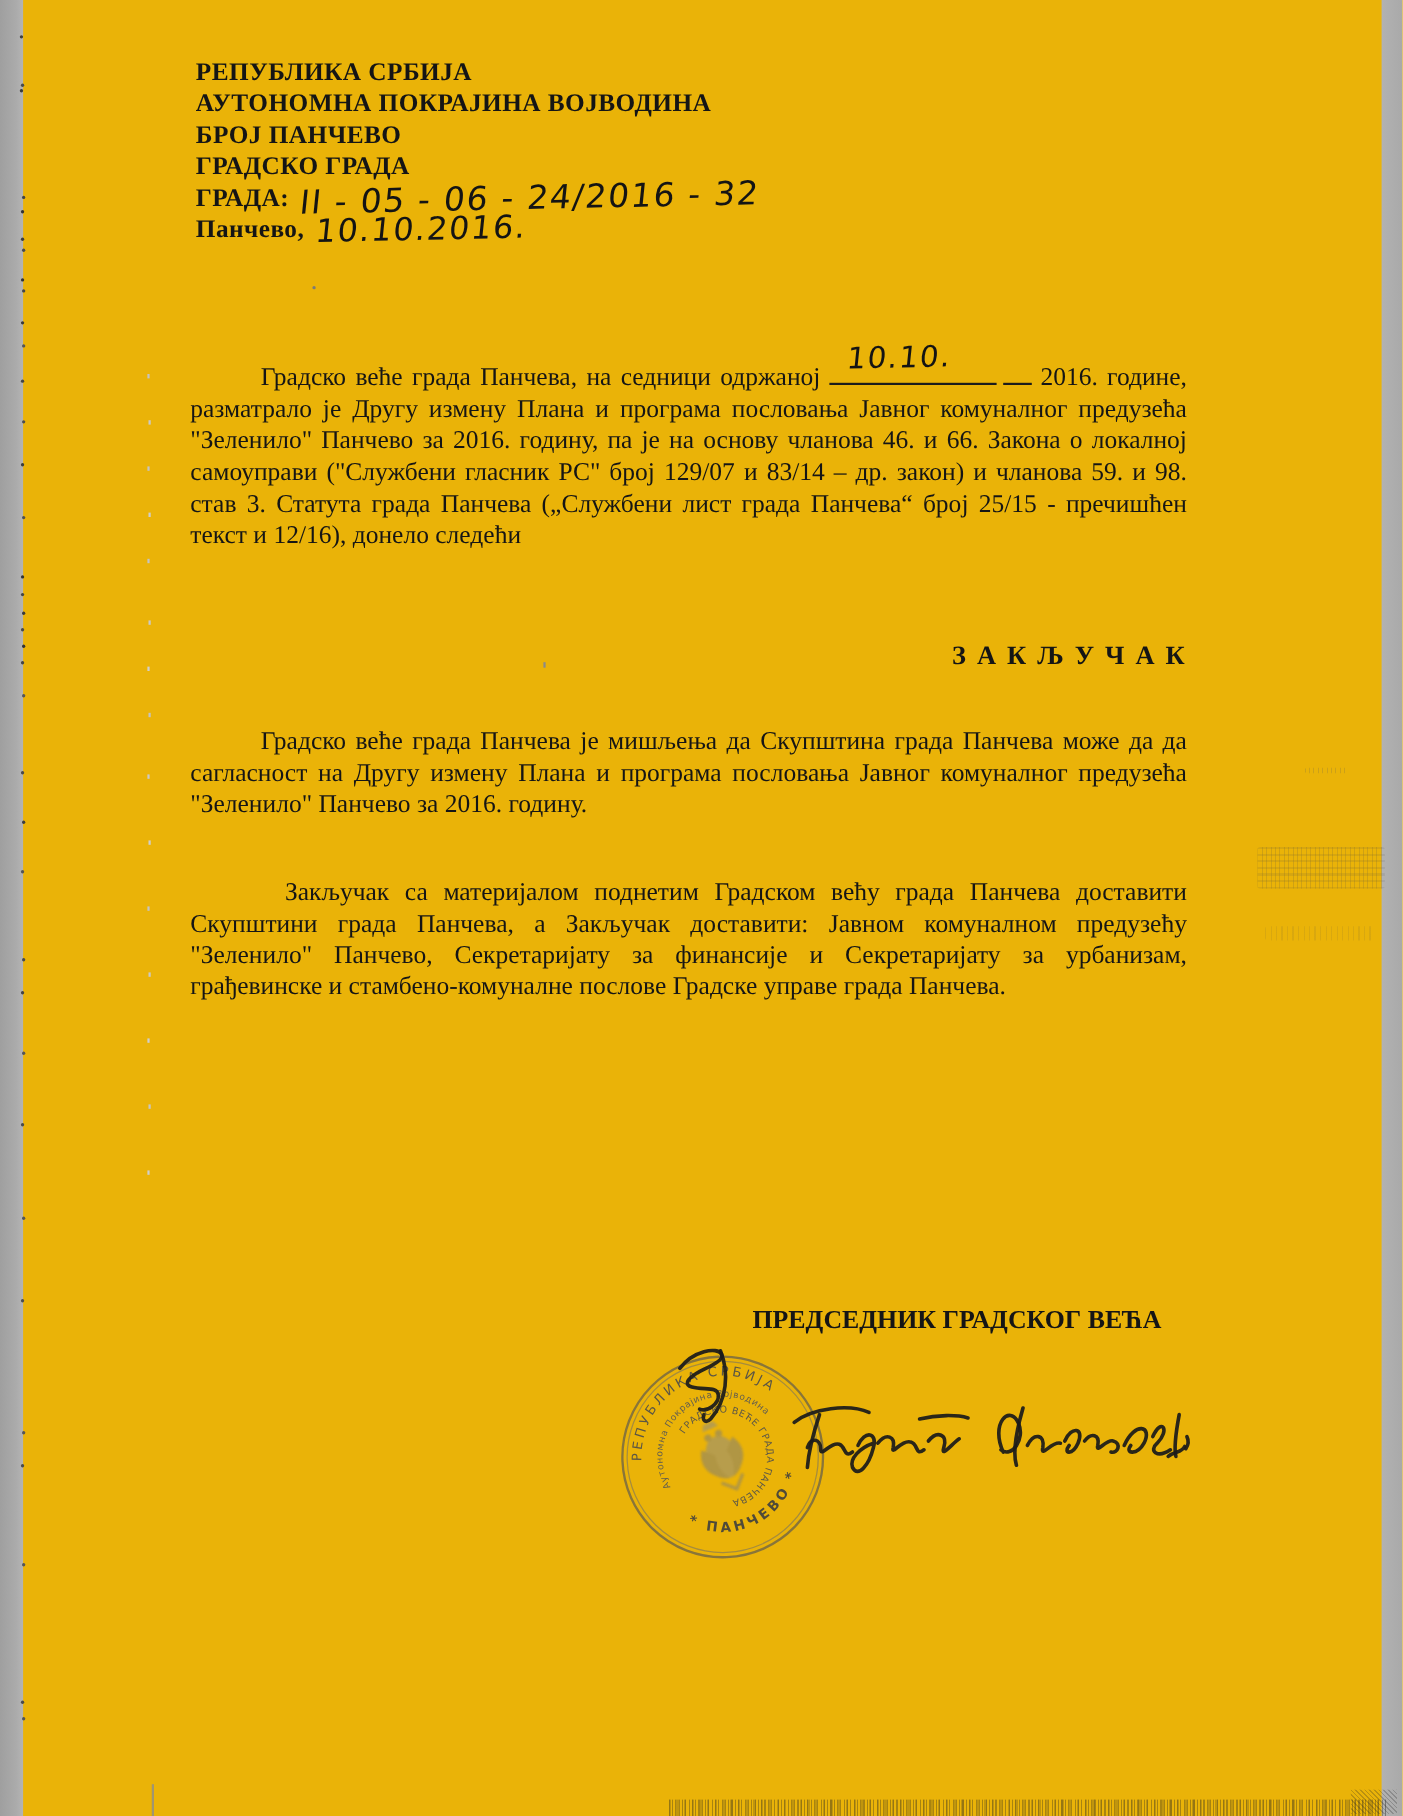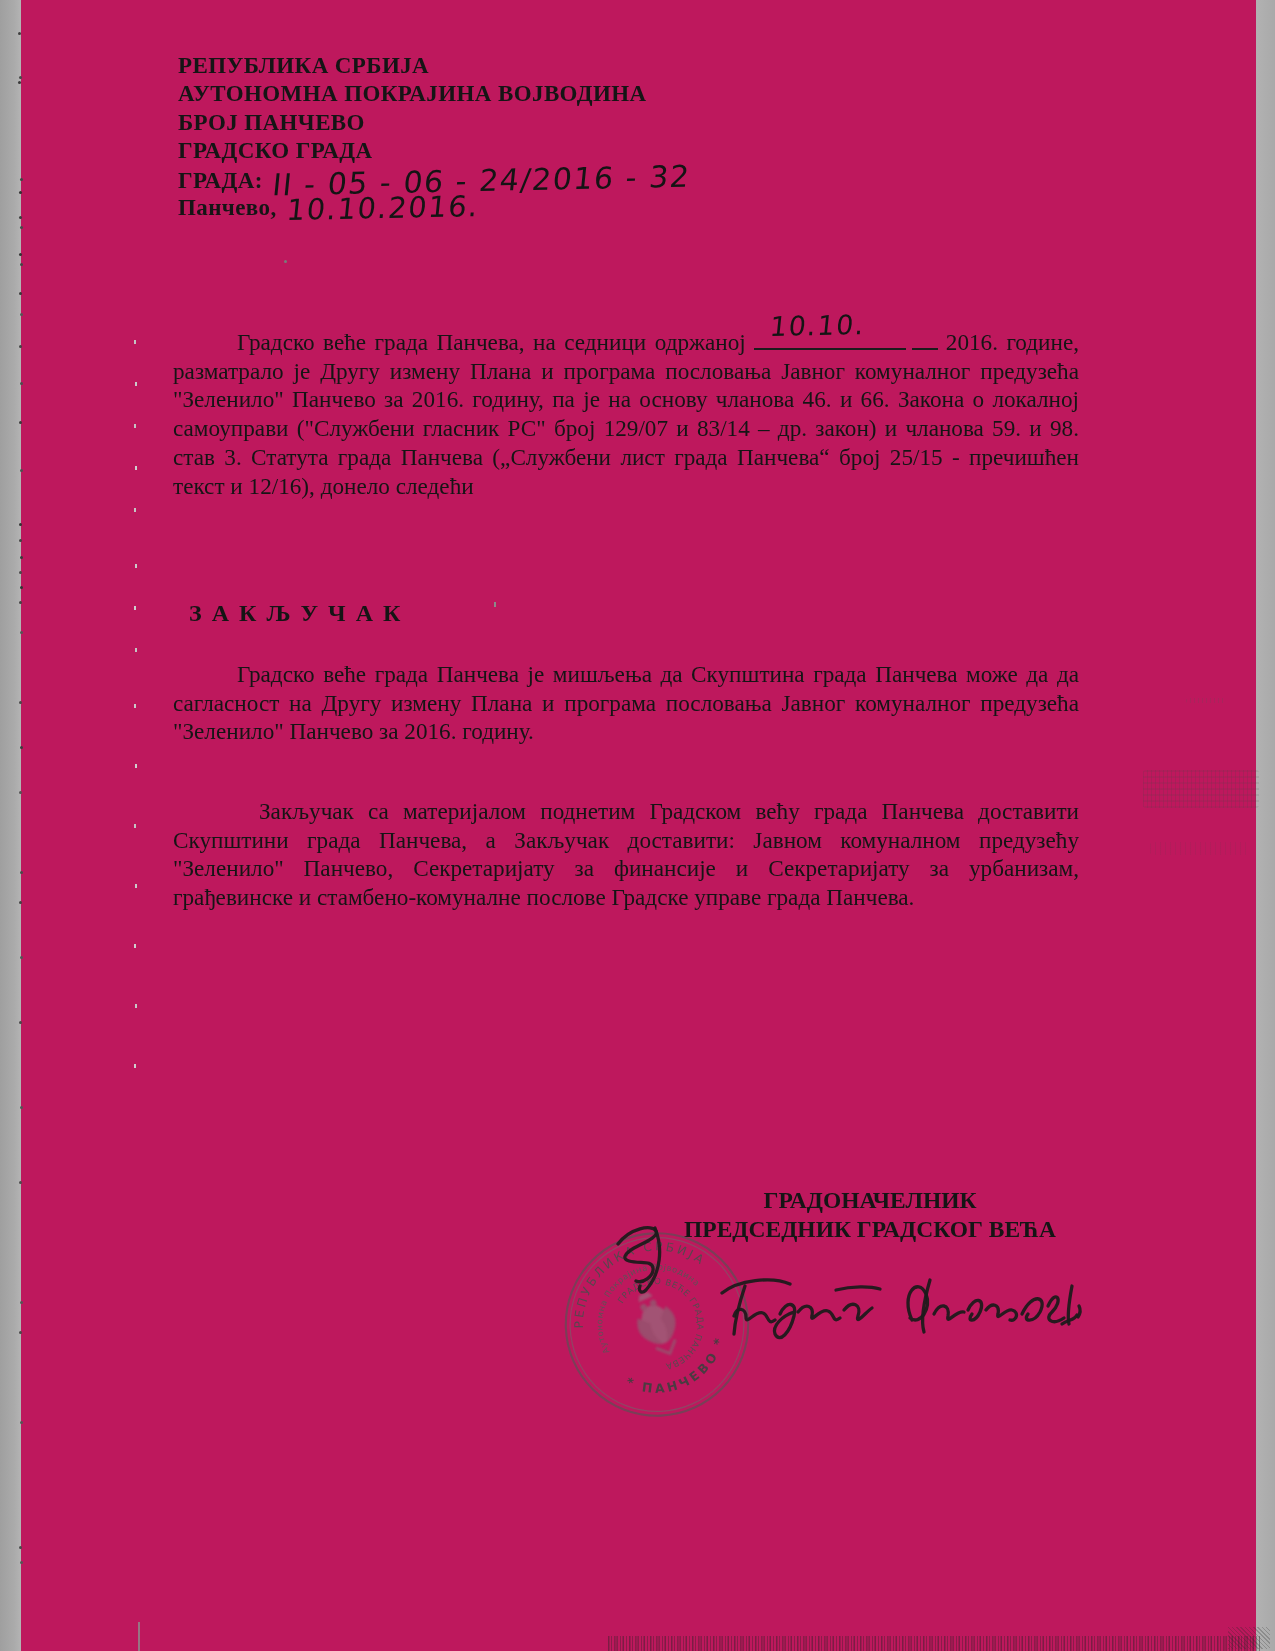--- a/index.html
+++ b/index.html
@@ -1,20 +1,20 @@
 <!DOCTYPE html>
 <html><head>
 <meta charset="utf-8">
 <style>
   html,body{margin:0;padding:0;}
   body{
     width:1275px;height:1651px;position:relative;background:#fdfdfd;
     font-family:"Liberation Serif",serif;color:#151515;overflow:hidden;
   }
-  .page{position:absolute;inset:0;background:#be185d;text-decoration:underline;}
+  .page{position:absolute;inset:0;background:#eab308;text-decoration:underline;}
   
   .edge{position:absolute;top:0;height:1651px;}
   .edge-left{left:0;width:21px;background:linear-gradient(90deg,#9f9f9f,#ababab 70%,#b4b4b4);}
   .edge-right{right:0;width:19px;background:linear-gradient(90deg,#b2b2b2,#a9a9a9);}
   
   .hdr{position:absolute;left:178px;top:52px;font-weight:bold;font-size:23px;line-height:28.4px;letter-spacing:.4px;white-space:nowrap;}
   .hl{height:28.4px;}
   
   .hw{
     font-family:"DejaVu Sans",sans-serif;display:inline-block;
@@ -24,21 +24,21 @@
   .hw-num{margin-left:10px;font-size:30px;}
   .hw-date{margin-left:10px;font-size:29px;}
   
   .para{position:absolute;left:173px;width:906px;margin:0;font-size:23.2px;line-height:28.7px;text-align:justify;text-indent:64px;}
   .para1{top:326px;}
   .para2{top:660px;}
   .para3{top:797px;text-indent:86px;}
   .blank-date{display:inline-block;width:152px;height:22px;border-bottom:2.6px solid #1c1c1c;position:relative;text-indent:0;margin:0 6px 0 8px;}
   .blank-date .hw{position:absolute;left:16px;top:-14px;font-size:27px;}
   .blank-short{display:inline-block;width:26px;height:22px;border-bottom:2.6px solid #1c1c1c;margin-right:8px;text-indent:0;}
-  .heading{position:absolute;left:173px;top:584px;width:906px;margin:16px;text-align:left;font-size:24px;font-weight:bold;letter-spacing:2px;}
+  .heading{position:absolute;left:173px;top:584px;width:906px;margin:0;text-align:right;font-size:24px;font-weight:bold;letter-spacing:2px;}
   
   .sig-block{position:absolute;left:650px;top:1186px;width:440px;text-align:center;font-weight:bold;font-size:23.5px;line-height:29px;white-space:nowrap;}
   .sig-name{font-style:italic;font-size:24px;}
   
   .stamp-svg{position:absolute;left:561px;top:1224px;width:192px;height:201px;opacity:.9;}
   .st-outer{font-family:"DejaVu Sans",sans-serif;font-size:12.5px;letter-spacing:3px;fill:#4c4c4c;}
   .st-bottom{font-family:"DejaVu Sans",sans-serif;font-size:13px;font-weight:bold;letter-spacing:3.5px;fill:#3f3f3f;}
   .st-mid{font-family:"DejaVu Sans",sans-serif;font-size:8.6px;letter-spacing:.6px;fill:#565656;}
   .st-inner{font-family:"DejaVu Sans",sans-serif;font-size:9px;letter-spacing:.6px;fill:#4e4e4e;}
   .sig-svg{position:absolute;left:580px;top:1218px;width:540px;height:140px;}
@@ -93,21 +93,20 @@
 
   <p class="para para1"><span>Градско веће града Панчева, на седници одржаној</span><span class="blank-date"><span class="hw">10.10.</span></span><span class="blank-short"></span><span>2016. године, разматрало је Другу измену Плана и програма пословања Јавног комуналног предузећа "Зеленило" Панчево за 2016. годину, па је на основу чланова 46. и 66. Закона о локалној самоуправи ("Службени гласник РС" број 129/07 и 83/14 – др. закон) и чланова 59. и 98. став 3. Статута града Панчева („Службени лист града Панчева“ број 25/15 - пречишћен текст и 12/16), донело следећи</span></p>
 
   <h1 class="heading">З А К Љ У Ч А К</h1>
 
   <p class="para para2">Градско веће града Панчева је мишљења да Скупштина града Панчева може да да сагласност на Другу измену Плана и програма пословања Јавног комуналног предузећа "Зеленило" Панчево за 2016. годину.</p>
 
   <p class="para para3">Закључак са материјалом поднетим Градском већу града Панчева доставити Скупштини града Панчева, а Закључак доставити: Јавном комуналном предузећу "Зеленило" Панчево, Секретаријату за финансије и Секретаријату за урбанизам, грађевинске и стамбено-комуналне послове Градске управе града Панчева.</p>
 
   <div class="sig-block">
-    <div>ГРАДОНАЧЕЛНИК</div>
     <div>ПРЕДСЕДНИК ГРАДСКОГ ВЕЋА</div>
   </div>
 
   <svg class="stamp-svg" viewBox="0 0 200 200" aria-hidden="true">
     <defs>
       <path id="arcOuter" d="M 25.6,80.1 A 77,77 0 0 1 174.4,80.1"></path>
       <path id="arcBottom" d="M 38.5,135.5 A 71,71 0 0 0 161.5,135.5"></path>
       <path id="arcMid" d="M 43.9,109.9 A 57,57 0 1 1 156.1,109.9"></path>
       <path id="arcInner" d="M 63.6,79 A 42,42 0 1 1 63.6,121"></path>
       <filter id="fuzz">

